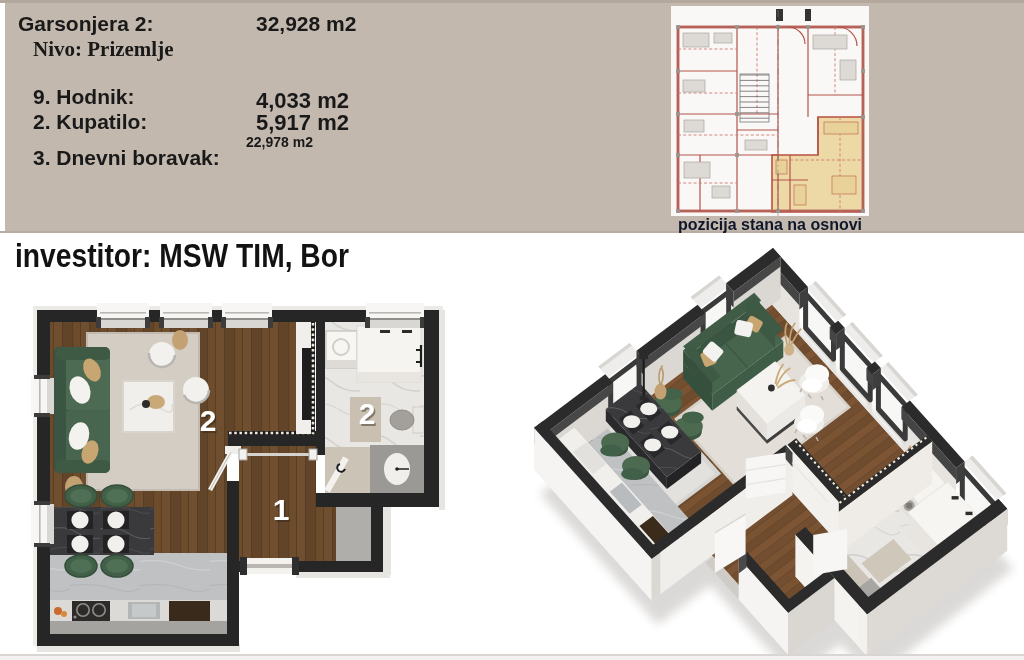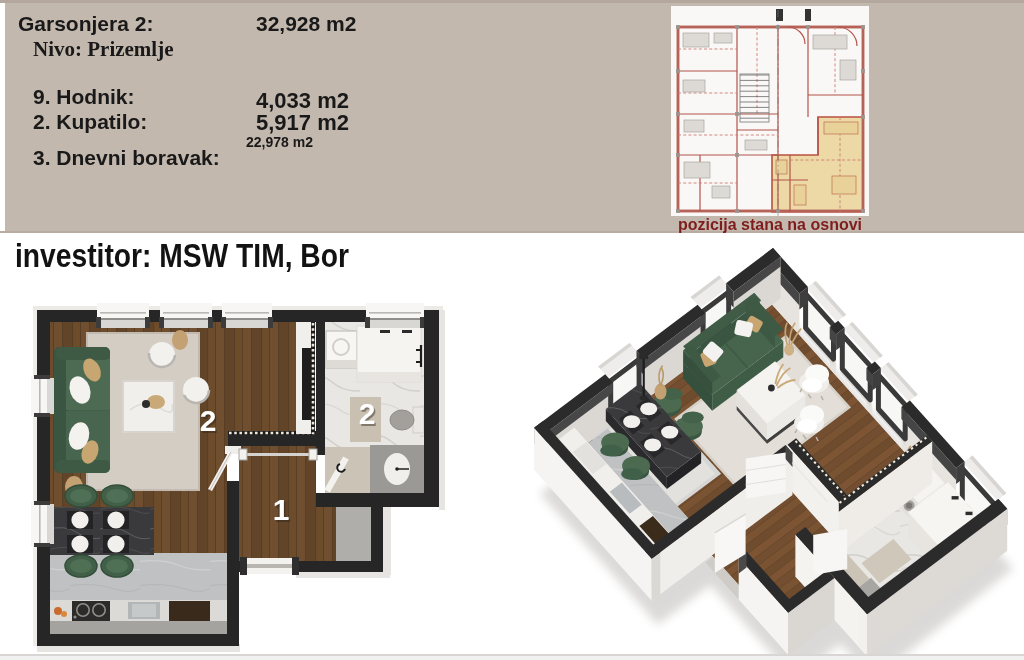--- a/index.html
+++ b/index.html
@@ -560,14 +560,14 @@
 <div class="t" style="left:256px;top:12px;font-size:21px;">32,928 m2</div>
 <div class="t" style="left:33px;top:37px;font-size:21px;font-family:Liberation Serif, serif;">Nivo: Prizemlje</div>
 
 <div class="t" style="left:33px;top:85px;font-size:21px;">9. Hodnik:</div>
 <div class="t" style="left:256px;top:88px;font-size:22px;">4,033 m2</div>
 <div class="t" style="left:33px;top:110px;font-size:21px;">2. Kupatilo:</div>
 <div class="t" style="left:256px;top:110px;font-size:22px;text-align:right;">5,917 m2</div>
 <div class="t" style="left:33px;top:146px;font-size:21px;">3. Dnevni boravak:</div>
 <div class="t" style="left:246px;top:134px;font-size:14px;">22,978 m2</div>
 
-<div class="t" style="left:770px;top:216px;font-size:16px;transform:translateX(-50%);color:#7f1d1d;">pozicija stana na osnovi</div>
+<div class="t" style="left:770px;top:216px;font-size:16px;transform:translateX(-50%);color:#0f172a;">pozicija stana na osnovi</div>
 
 <div class="t" style="left:15px;top:236px;font-size:34px;color:#121212;transform:scaleX(0.83);transform-origin:0 0;">investitor: MSW TIM, Bor</div>
 </body></html>

